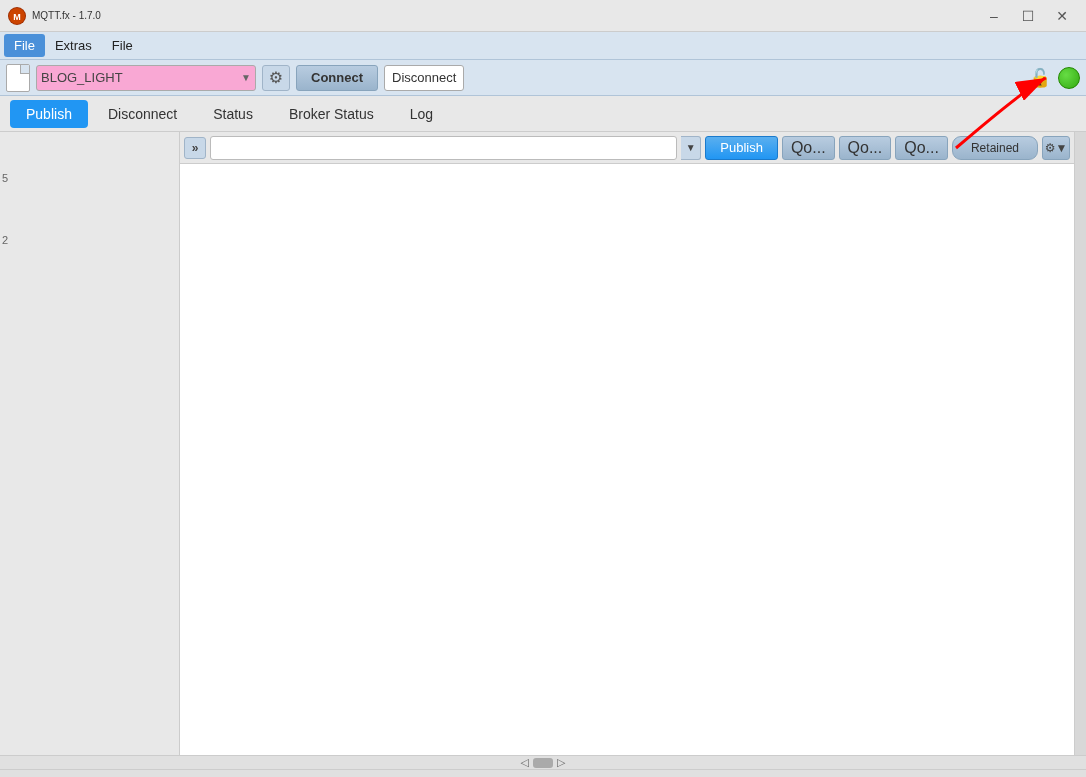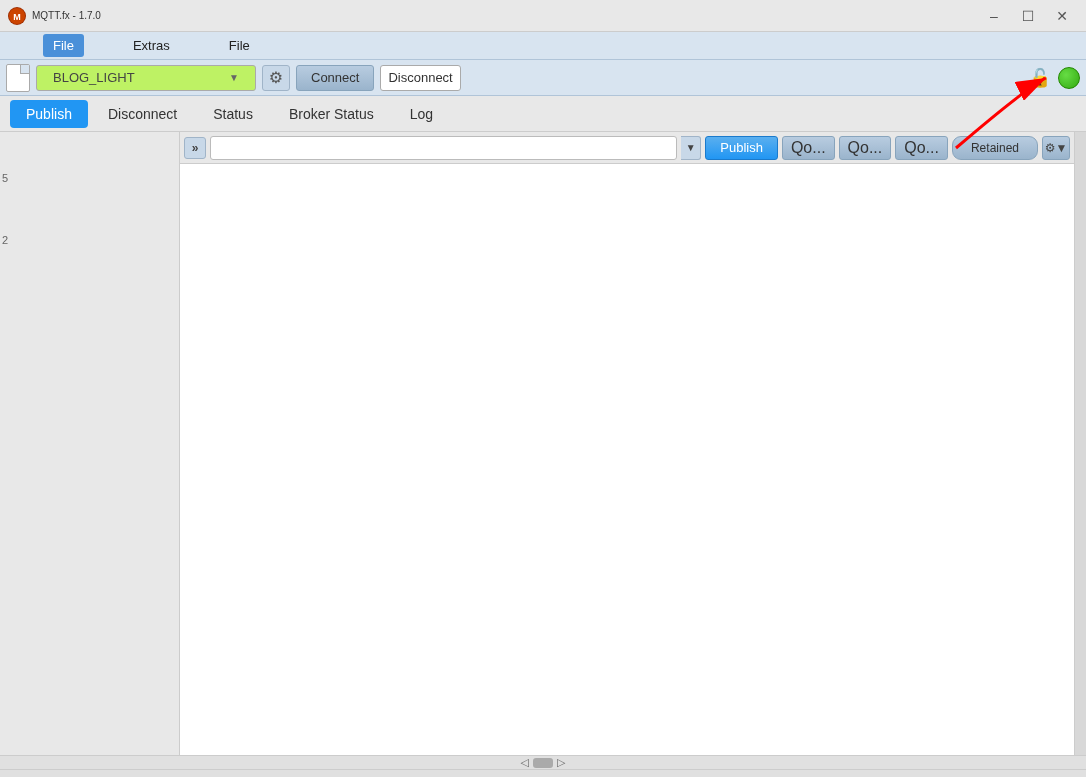--- a/index.html
+++ b/index.html
@@ -70,21 +70,20 @@
       height: 28px;
       padding: 0 4px;
       border-bottom: 1px solid #b0c4d8;
     }
     .menu-item {
       padding: 4px 10px;
       cursor: pointer;
       border-radius: 3px;
       color: #222;
       font-size: 13px;
-      margin-left: 39px;
     }
     .menu-item.active {
       background: #4a90d9;
       color: white;
     }
 
     
     .toolbar {
       display: flex;
       align-items: center;
@@ -108,24 +107,24 @@
       position: absolute;
       top: 0; right: 0;
       width: 8px; height: 8px;
       background: #d8e4f0;
       border-left: 1px solid #aaa;
       border-bottom: 1px solid #aaa;
     }
     .connection-select {
       flex: 0 0 220px;
       height: 26px;
-      background: #bef264;
+      background: #f9a8d4;
       border: 1px solid #aaa;
       border-radius: 3px;
-      padding: 0 16px;
+      padding: 0 4px;
       font-size: 13px;
       color: #444;
       display: flex;
       align-items: center;
       justify-content: space-between;
       cursor: pointer;
     }
     .connection-select-text { flex: 1; }
     .connection-select-arrow {
       font-size: 10px;
@@ -146,20 +145,21 @@
     }
     .connect-btn {
       height: 26px;
       padding: 0 14px;
       background: linear-gradient(to bottom, #b8cce0, #9ab4cc);
       border: 1px solid #88a4bc;
       border-radius: 3px;
       cursor: pointer;
       font-size: 13px;
       color: #333;
+      font-weight: bold;
     }
     .disconnect-btn {
       height: 26px;
       padding: 0 7px;
       background: white;
       border: 1px solid #aaa;
       border-radius: 3px;
       cursor: pointer;
       font-size: 13px;
       color: #333;

